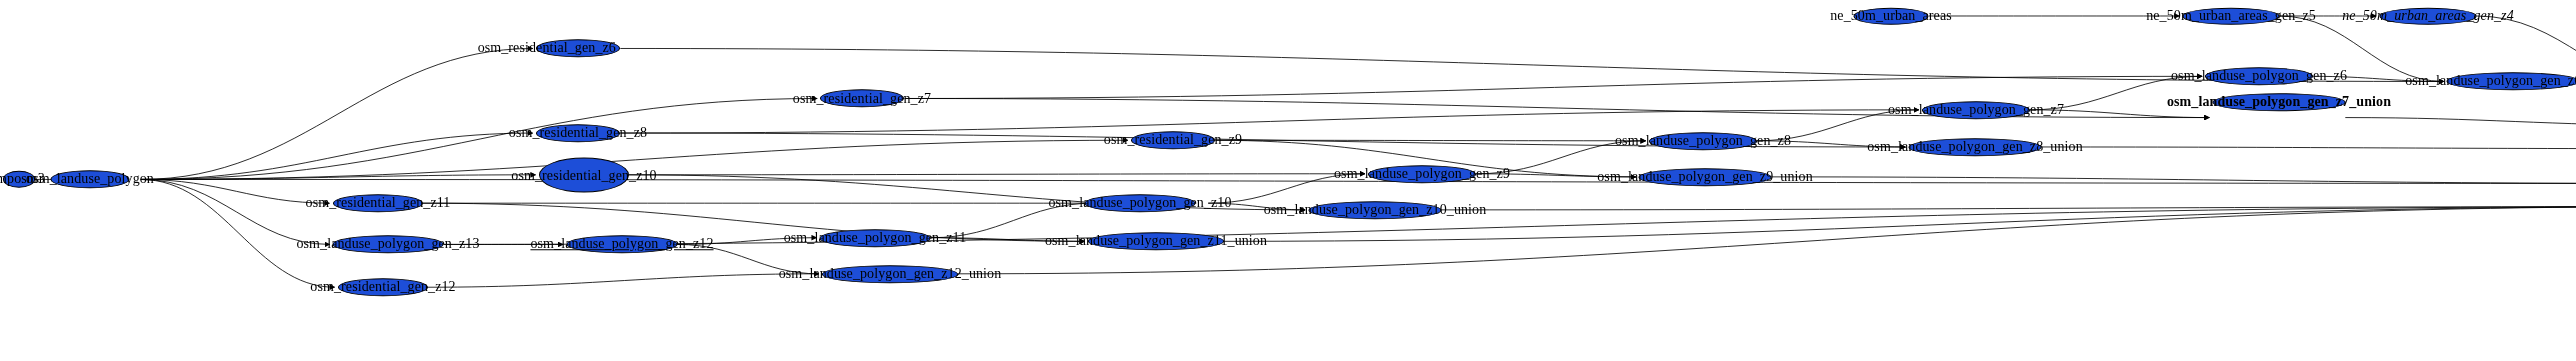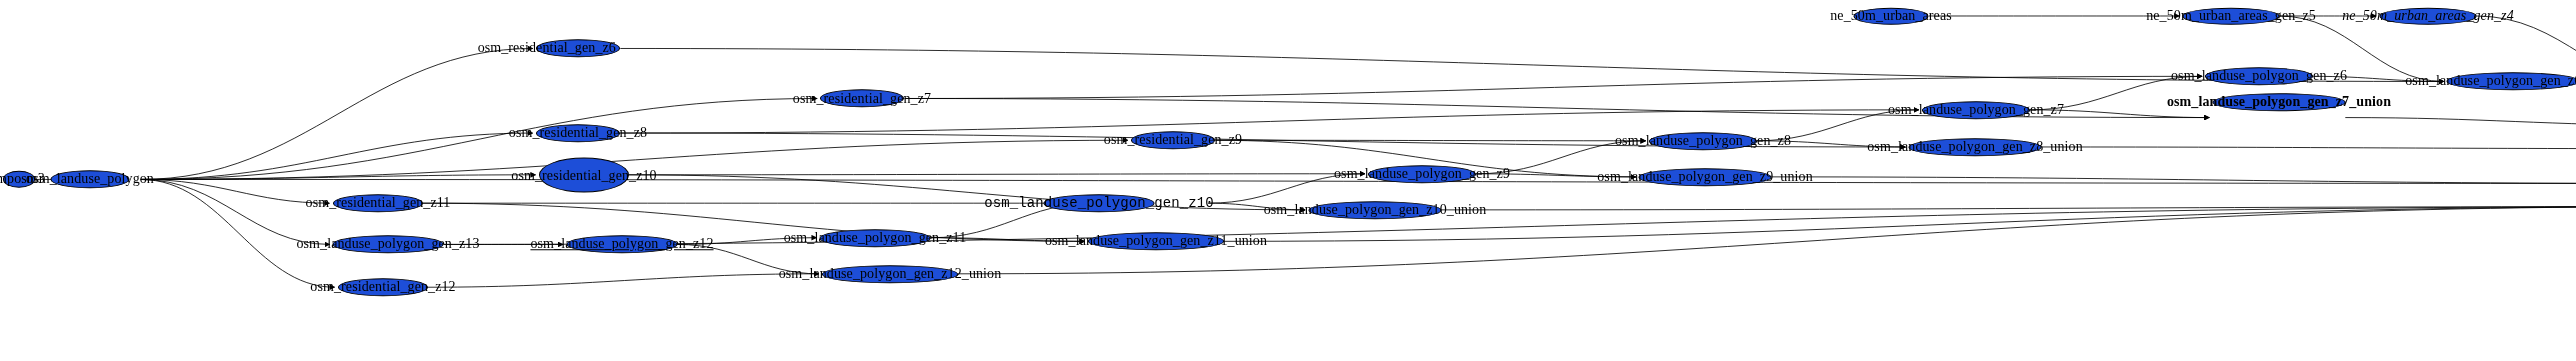--- a/index.html
+++ b/index.html
@@ -137,21 +137,21 @@
       </div>
       <div class="node" style="left: 622px; top: 244px; width: 111px; height: 17.5px; text-decoration: underline;">
         <span class="node-label">osm_landuse_polygon_gen_z12</span>
       </div>
       <div class="node" style="left: 875px; top: 238px; width: 111px; height: 17.5px;">
         <span class="node-label">osm_landuse_polygon_gen_z11</span>
       </div>
       <div class="node" style="left: 890px; top: 274px; width: 136px; height: 17.5px;">
         <span class="node-label">osm_landuse_polygon_gen_z12_union</span>
       </div>
-      <div class="node" style="left: 1099px; top: 203px; width: 111px; height: 17.5px; font-family: Liberation Mono, monospace;">
+      <div class="node" style="left: 1140px; top: 203px; width: 111px; height: 17.5px;">
         <span class="node-label">osm_landuse_polygon_gen_z10</span>
       </div>
       <div class="node" style="left: 1156px; top: 241px; width: 136px; height: 17.5px;">
         <span class="node-label">osm_landuse_polygon_gen_z11_union</span>
       </div>
       <div class="node" style="left: 1422px; top: 174px; width: 108px; height: 17.5px;">
         <span class="node-label">osm_landuse_polygon_gen_z9</span>
       </div>
       <div class="node" style="left: 1375px; top: 210px; width: 133px; height: 17.5px;">
         <span class="node-label">osm_landuse_polygon_gen_z10_union</span>

